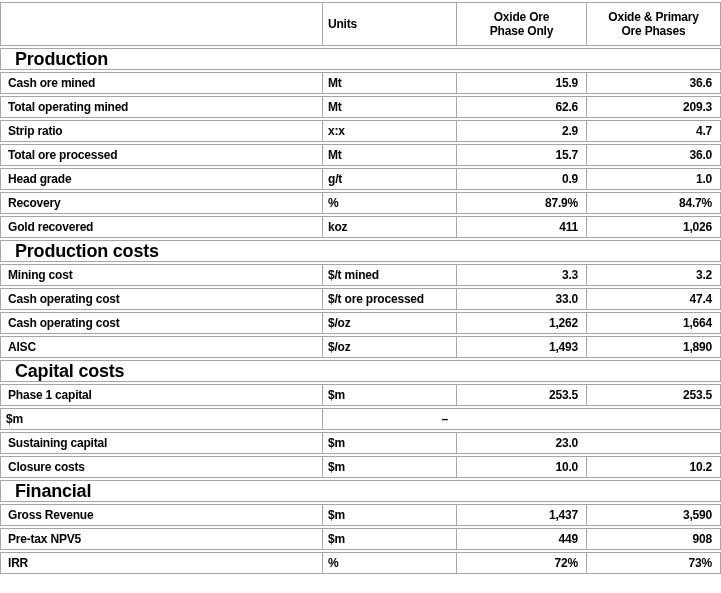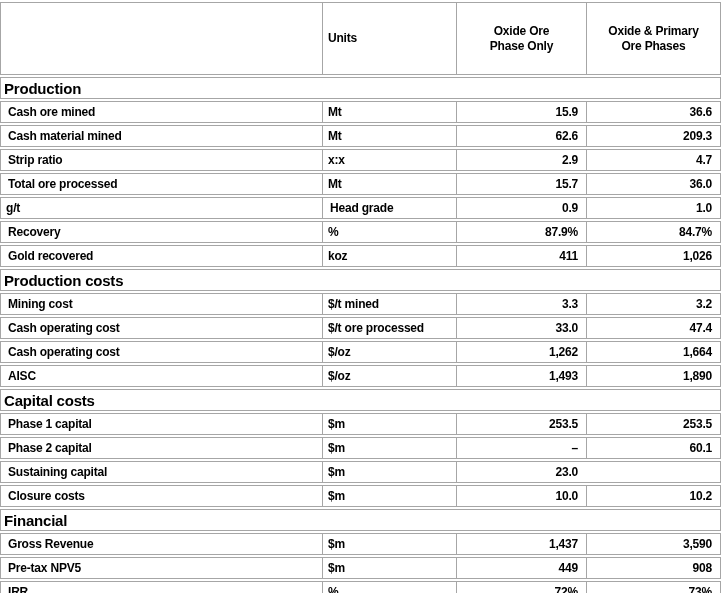--- a/index.html
+++ b/index.html
@@ -12,36 +12,36 @@
   }
   .tbl { width:721px; padding-top:2px; }
   .row {
     display:grid;
     grid-template-columns:321px 134px 130px 1fr;
     width:721px;
     border:1px solid var(--bc);
     background:var(--bg);
     margin-bottom:2px;
   }
-  .row.header { height:73px; }
+  .row.header { height:44px; }
   .row.data, .row.section { height:22px; }
   .row.section { grid-template-columns:1fr; }
   .cell {
     display:flex; align-items:center;
     overflow:hidden; white-space:nowrap;
     font-size:12px; font-weight:bold; letter-spacing:-0.2px;
   }
   .cell + .cell { border-left:1px solid var(--bc); }
   .hcell { white-space:normal; line-height:1.2; }
   .hleft { justify-content:flex-start; padding-left:5px; }
   .hcenter { justify-content:center; text-align:center; padding:0 20px; }
   .label { padding-left:7px; }
   .units { padding-left:5px; }
   .num { justify-content:flex-end; padding-right:8px;text-align:center; }
-  .section-cell { padding-left:3px; font-size:15px; }
+  .section-cell { padding-left:14px; font-size:18px; }
 </style>
 </head>
 <body>
 
 <div class="tbl" id="econ-table">
     <div class="row header">
       <div class="cell hcell hleft"></div>
       <div class="cell hcell hleft">Units</div>
       <div class="cell hcell hcenter">Oxide Ore Phase Only</div>
       <div class="cell hcell hcenter">Oxide &amp; Primary Ore Phases</div>
@@ -49,40 +49,40 @@
     <div class="row section">
       <div class="cell section-cell">Production</div>
     </div>
     <div class="row data">
       <div class="cell label">Cash ore mined</div>
       <div class="cell units">Mt</div>
       <div class="cell num">15.9</div>
       <div class="cell num">36.6</div>
     </div>
     <div class="row data">
-      <div class="cell label">Cash material mined</div>
+      <div class="cell label">Total operating mined</div>
       <div class="cell units">Mt</div>
       <div class="cell num">62.6</div>
       <div class="cell num">209.3</div>
     </div>
     <div class="row data">
       <div class="cell label">Strip ratio</div>
       <div class="cell units">x:x</div>
       <div class="cell num">2.9</div>
       <div class="cell num">4.7</div>
     </div>
     <div class="row data">
       <div class="cell label">Total ore processed</div>
       <div class="cell units">Mt</div>
       <div class="cell num">15.7</div>
       <div class="cell num">36.0</div>
     </div>
     <div class="row data">
+      <div class="cell label">Head grade</div>
       <div class="cell units">g/t</div>
-      <div class="cell label">Head grade</div>
       <div class="cell num">0.9</div>
       <div class="cell num">1.0</div>
     </div>
     <div class="row data">
       <div class="cell label">Recovery</div>
       <div class="cell units">%</div>
       <div class="cell num">87.9%</div>
       <div class="cell num">84.7%</div>
     </div>
     <div class="row data">
@@ -121,24 +121,22 @@
     <div class="row section">
       <div class="cell section-cell">Capital costs</div>
     </div>
     <div class="row data">
       <div class="cell label">Phase 1 capital</div>
       <div class="cell units">$m</div>
       <div class="cell num">253.5</div>
       <div class="cell num">253.5</div>
     </div>
     <div class="row data">
-      <div class="cell label">Phase 2 capital</div>
       <div class="cell units">$m</div>
       <div class="cell num">–</div>
-      <div class="cell num">60.1</div>
     </div>
     <div class="row data">
       <div class="cell label">Sustaining capital</div>
       <div class="cell units">$m</div>
       <div class="cell num">23.0</div>
     </div>
     <div class="row data">
       <div class="cell label">Closure costs</div>
       <div class="cell units">$m</div>
       <div class="cell num">10.0</div>

